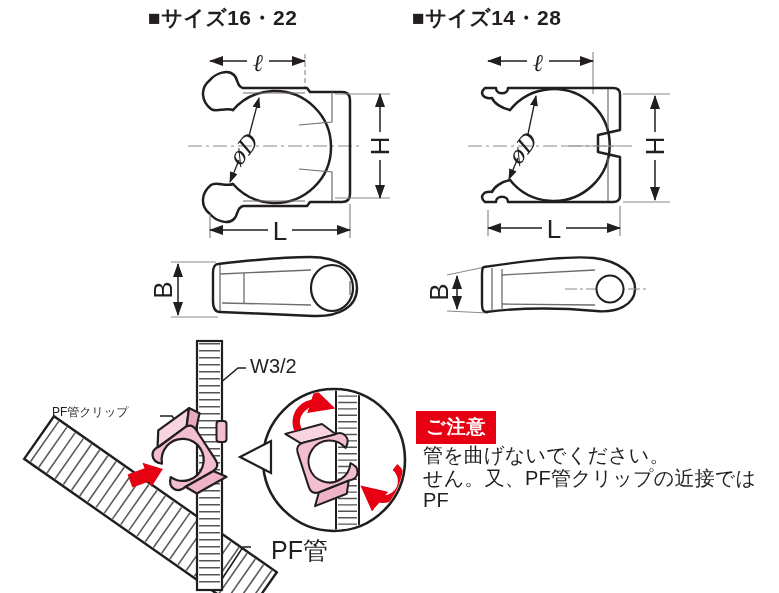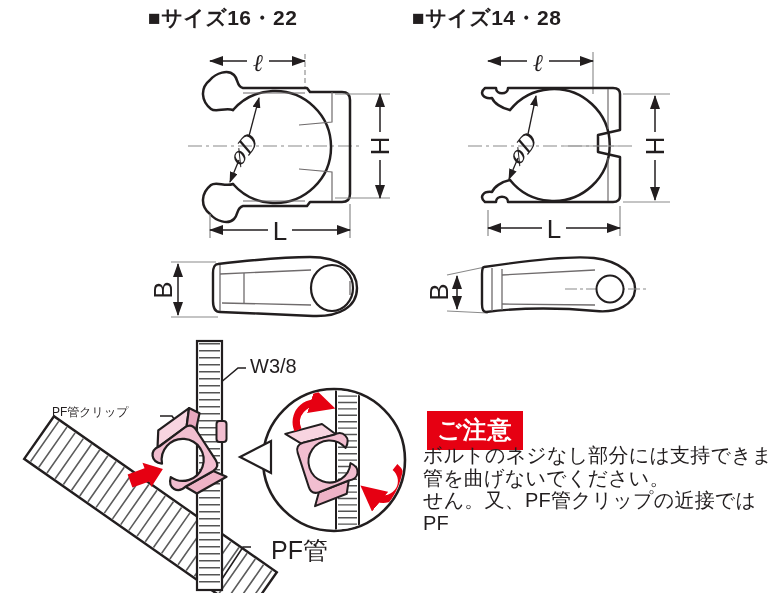--- a/index.html
+++ b/index.html
@@ -9,22 +9,22 @@
   .hdr { position:absolute; font-size:21px; font-weight:bold; letter-spacing:0.5px; white-space:nowrap; }
   svg { position:absolute; overflow:visible; }
   svg text { fill:#221e1f; font-family:"Liberation Sans", sans-serif; }
   .dimtxt { font-size:26px; }
   .phitxt { font-size:23px; font-style:italic; font-family:"DejaVu Serif", serif; }
   .elltxt { font-size:24px; font-style:italic; font-family:"DejaVu Serif", serif; }
   .lbl { position:absolute; white-space:nowrap; color:#221e1f; }
   #rod-label   { left:250px; top:355px; font-size:20px; }
   #clip-label  { left:52px;  top:404px; font-size:12px; }
   #pipe-label  { left:271px; top:534px; font-size:25px; }
-  #notice-badge { position:absolute; left:427px; top:411px; background:#e60012; color:#fff;
-    font-size:24px; font-weight:bold; padding:3px 10px 4px; letter-spacing:1px; }
+  #notice-badge { position:absolute; left:416px; top:411px; background:#e60012; color:#fff;
+    font-size:19px; font-weight:bold; padding:3px 10px 4px; letter-spacing:1px; }
   #notice-text { position:absolute; left:423px; top:444px; width:356px;
     font-size:20px; line-height:22.5px; letter-spacing:0.2px; }
 </style>
 </head>
 <body>
 
 <div id="stage">
 
   <svg width="0" height="0" style="position:absolute">
     <defs>
@@ -230,24 +230,23 @@
           <path d="M-21,-8 C-30,-16 -24,-26 -14,-24 L18,-26 Q26,-26 26,-18 L26,18 Q26,26 18,26 L-14,24
                    C-24,26 -30,16 -21,8 A21,21 0 1 0 -21,-8 Z" fill="#f2bed0"></path>
         </g>
         <path d="M268,95 A19,19 0 0 1 291,69" stroke="#e60012" stroke-width="7.5" fill="none" marker-end="url(#ahr)"></path>
         <path d="M365,132 A18,18 0 0 1 342,160" stroke="#e60012" stroke-width="7.5" fill="none" marker-end="url(#ahr)"></path>
       </g>
       <polygon points="210,122 241,106 241,138" fill="#fff" stroke="#221e1f" stroke-width="2.2"></polygon>
     </g>
   </svg>
 
-  <div class="lbl" id="rod-label">W3/8</div>
+  <div class="lbl" id="rod-label">W3/2</div>
   <div class="lbl" id="clip-label">PF管クリップ</div>
   <div class="lbl" id="pipe-label">PF管</div>
 
   <div id="notice-badge">ご注意</div>
   <div id="notice-text">
-    <div>ボルトのネジなし部分には支持できま</div>
     <div>管を曲げないでください。</div>
     <div>せん。又、PF管クリップの近接ではPF</div>
   </div>
 
 </div>
 
 </body></html>

